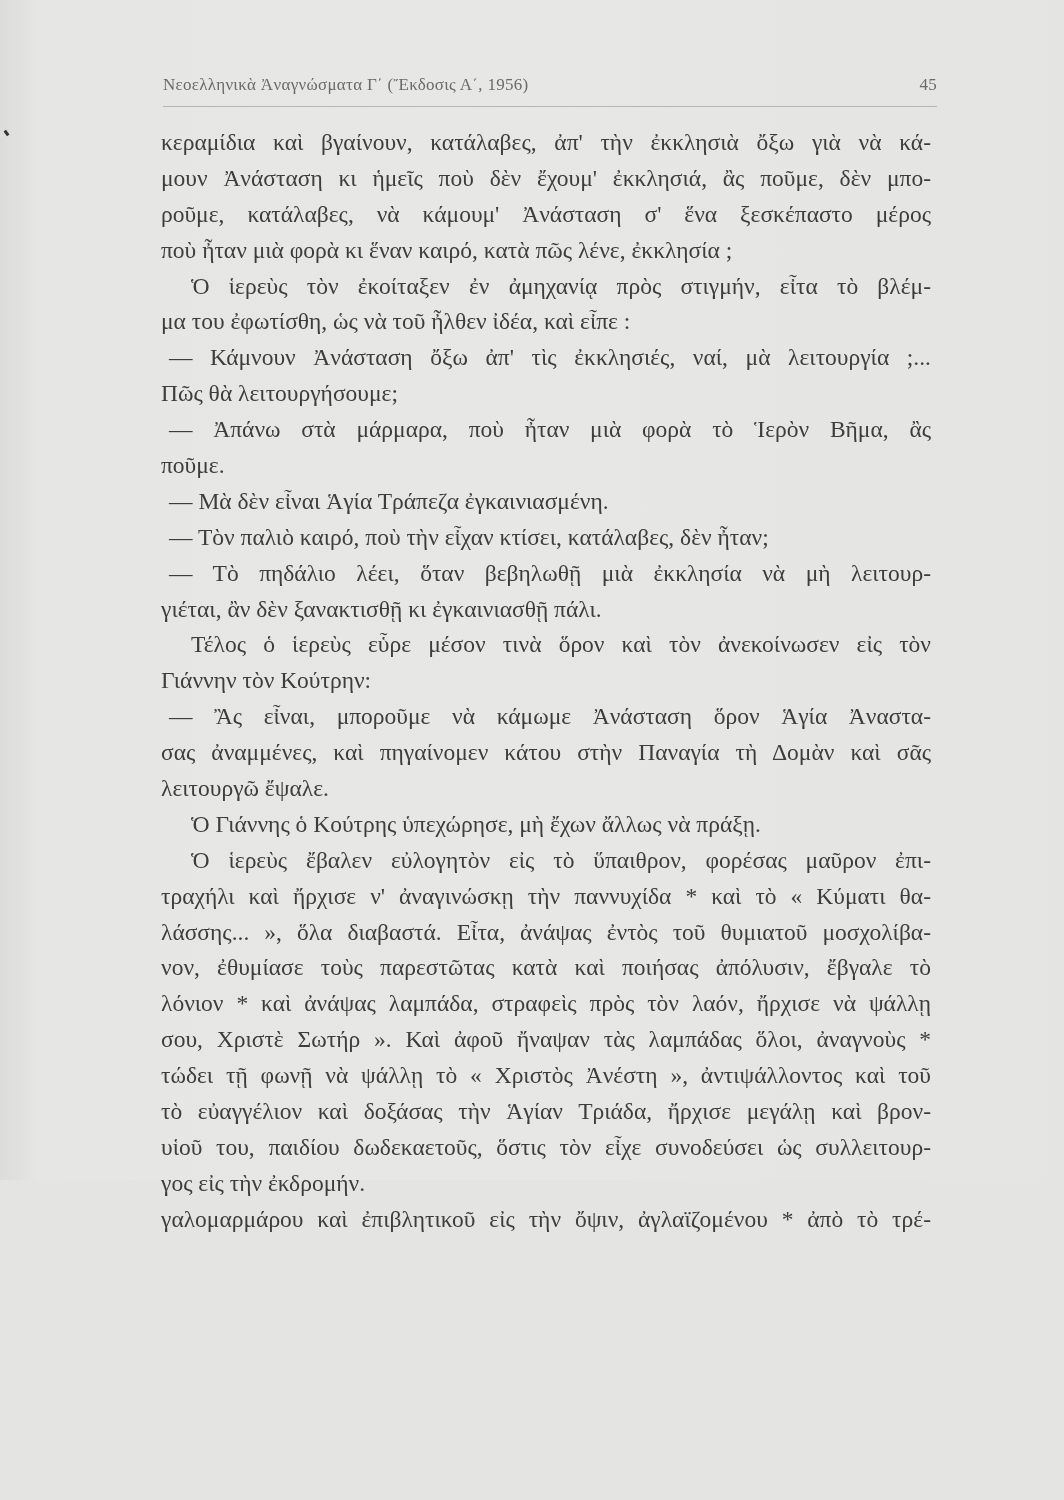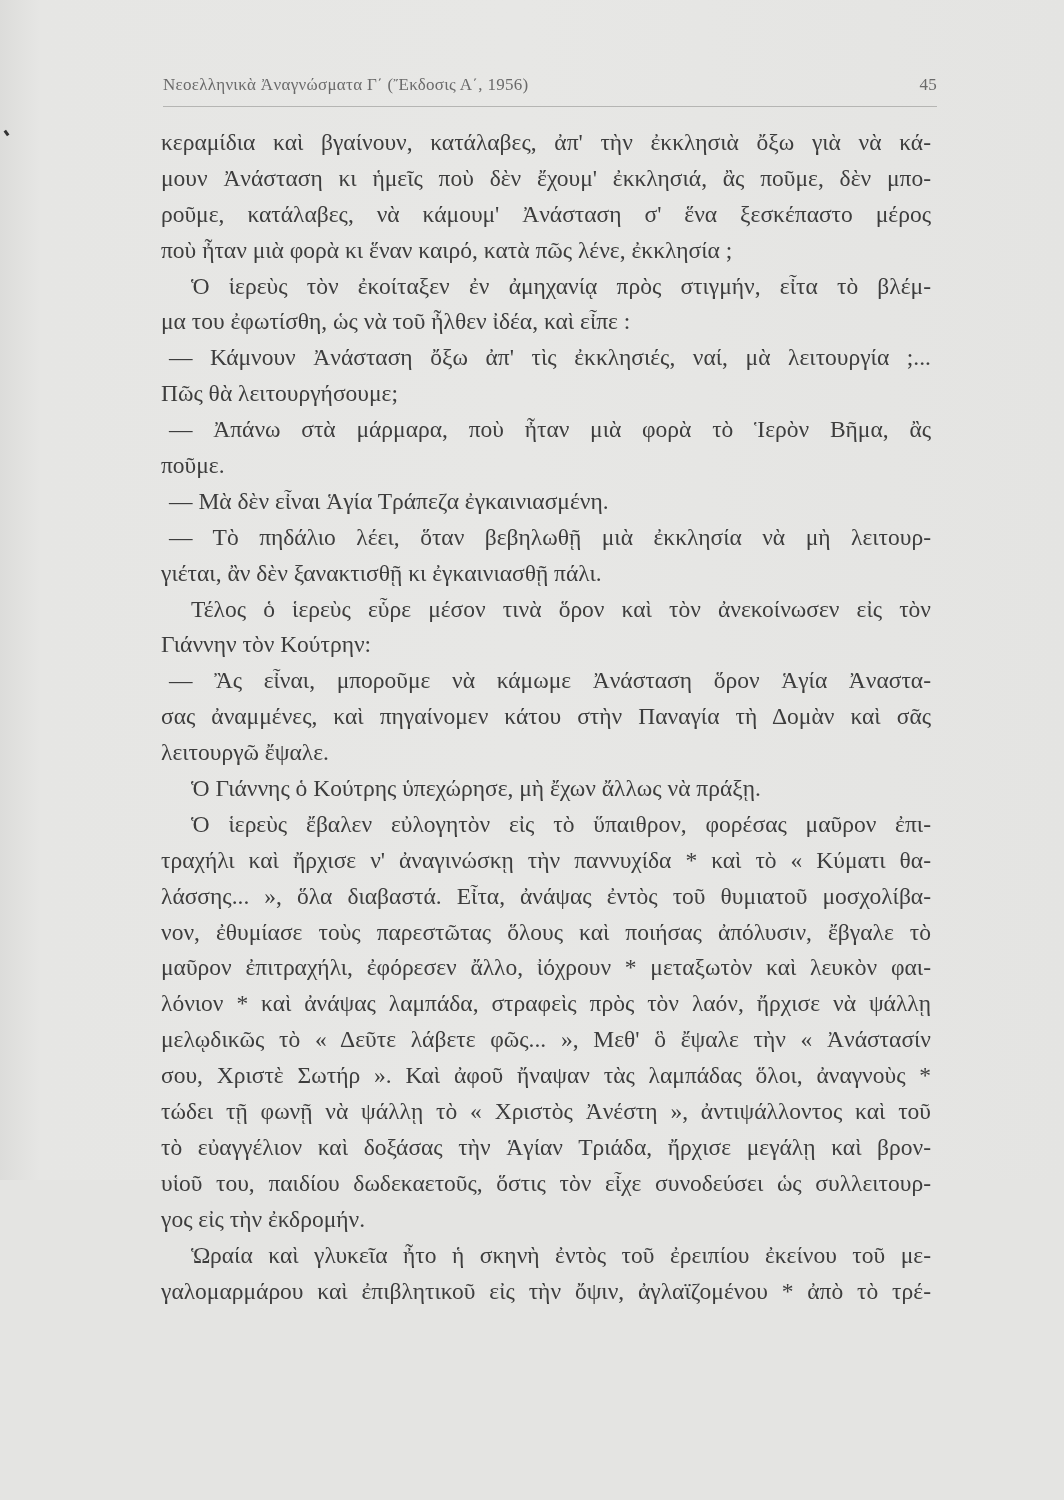--- a/index.html
+++ b/index.html
@@ -49,36 +49,34 @@
       <span class="line ">μουν Ἀνάσταση κι ἡμεῖς ποὺ δὲν ἔχουμ' ἐκκλησιά, ἂς ποῦμε, δὲν μπο-</span>
       <span class="line ">ροῦμε, κατάλαβες, νὰ κάμουμ' Ἀνάσταση σ' ἕνα ξεσκέπαστο μέρος</span>
       <span class="line last">ποὺ ἦταν μιὰ φορὰ κι ἕναν καιρό, κατὰ πῶς λένε, ἐκκλησία ;</span>
       <span class="line indent">Ὁ ἱερεὺς τὸν ἐκοίταξεν ἐν ἀμηχανίᾳ πρὸς στιγμήν, εἶτα τὸ βλέμ-</span>
       <span class="line last">μα του ἐφωτίσθη, ὡς νὰ τοῦ ἦλθεν ἰδέα, καὶ εἶπε :</span>
       <span class="line dash">— Κάμνουν Ἀνάσταση ὄξω ἀπ' τὶς ἐκκλησιές, ναί, μὰ λειτουργία ;...</span>
       <span class="line last">Πῶς θὰ λειτουργήσουμε;</span>
       <span class="line dash">— Ἀπάνω στὰ μάρμαρα, ποὺ ἦταν μιὰ φορὰ τὸ Ἱερὸν Βῆμα, ἂς</span>
       <span class="line last">ποῦμε.</span>
       <span class="line dash last">— Μὰ δὲν εἶναι Ἁγία Τράπεζα ἐγκαινιασμένη.</span>
+      <span class="line dash last">— Τὸν παλιὸ καιρό, ποὺ τὴν εἶχαν κτίσει, κατάλαβες, δὲν ἦταν;</span>
       <span class="line dash">— Τὸ πηδάλιο λέει, ὅταν βεβηλωθῇ μιὰ ἐκκλησία νὰ μὴ λειτουρ-</span>
       <span class="line last">γιέται, ἂν δὲν ξανακτισθῇ κι ἐγκαινιασθῇ πάλι.</span>
       <span class="line indent">Τέλος ὁ ἱερεὺς εὗρε μέσον τινὰ ὅρον καὶ τὸν ἀνεκοίνωσεν εἰς τὸν</span>
       <span class="line last">Γιάννην τὸν Κούτρην:</span>
       <span class="line dash">— Ἂς εἶναι, μποροῦμε νὰ κάμωμε Ἀνάσταση ὅρον Ἁγία Ἀναστα-</span>
       <span class="line ">σας ἀναμμένες, καὶ πηγαίνομεν κάτου στὴν Παναγία τὴ Δομὰν καὶ σᾶς</span>
       <span class="line last">λειτουργῶ ἔψαλε.</span>
       <span class="line indent last">Ὁ Γιάννης ὁ Κούτρης ὑπεχώρησε, μὴ ἔχων ἄλλως νὰ πράξῃ.</span>
       <span class="line indent">Ὁ ἱερεὺς ἔβαλεν εὐλογητὸν εἰς τὸ ὕπαιθρον, φορέσας μαῦρον ἐπι-</span>
       <span class="line ">τραχήλι καὶ ἤρχισε ν' ἀναγινώσκῃ τὴν παννυχίδα * καὶ τὸ « Κύματι θα-</span>
       <span class="line ">λάσσης... », ὅλα διαβαστά. Εἶτα, ἀνάψας ἐντὸς τοῦ θυμιατοῦ μοσχολίβα-</span>
-      <span class="line ">νον, ἐθυμίασε τοὺς παρεστῶτας ὅλους καὶ ποιήσας ἀπόλυσιν, ἔβγαλε τὸ</span>
-      <span class="line ">μαῦρον ἐπιτραχήλι, ἐφόρεσεν ἄλλο, ἰόχρουν * μεταξωτὸν καὶ λευκὸν φαι-</span>
+      <span class="line ">νον, ἐθυμίασε τοὺς παρεστῶτας κατὰ καὶ ποιήσας ἀπόλυσιν, ἔβγαλε τὸ</span>
       <span class="line ">λόνιον * καὶ ἀνάψας λαμπάδα, στραφεὶς πρὸς τὸν λαόν, ἤρχισε νὰ ψάλλῃ</span>
-      <span class="line ">μελῳδικῶς τὸ « Δεῦτε λάβετε φῶς... », Μεθ' ὃ ἔψαλε τὴν « Ἀνάστασίν</span>
       <span class="line ">σου, Χριστὲ Σωτήρ ». Καὶ ἀφοῦ ἤναψαν τὰς λαμπάδας ὅλοι, ἀναγνοὺς *</span>
       <span class="line ">τώδει τῇ φωνῇ νὰ ψάλλῃ τὸ « Χριστὸς Ἀνέστη », ἀντιψάλλοντος καὶ τοῦ</span>
       <span class="line ">τὸ εὐαγγέλιον καὶ δοξάσας τὴν Ἁγίαν Τριάδα, ἤρχισε μεγάλῃ καὶ βρον-</span>
       <span class="line ">υἱοῦ του, παιδίου δωδεκαετοῦς, ὅστις τὸν εἶχε συνοδεύσει ὡς συλλειτουρ-</span>
       <span class="line last">γος εἰς τὴν ἐκδρομήν.</span>
-      <span class="line indent">Ὡραία καὶ γλυκεῖα ἦτο ἡ σκηνὴ ἐντὸς τοῦ ἐρειπίου ἐκείνου τοῦ με-</span>
       <span class="line ">γαλομαρμάρου καὶ ἐπιβλητικοῦ εἰς τὴν ὄψιν, ἀγλαϊζομένου * ἀπὸ τὸ τρέ-</span>
     </div>
 </div>
 
 </body></html>

